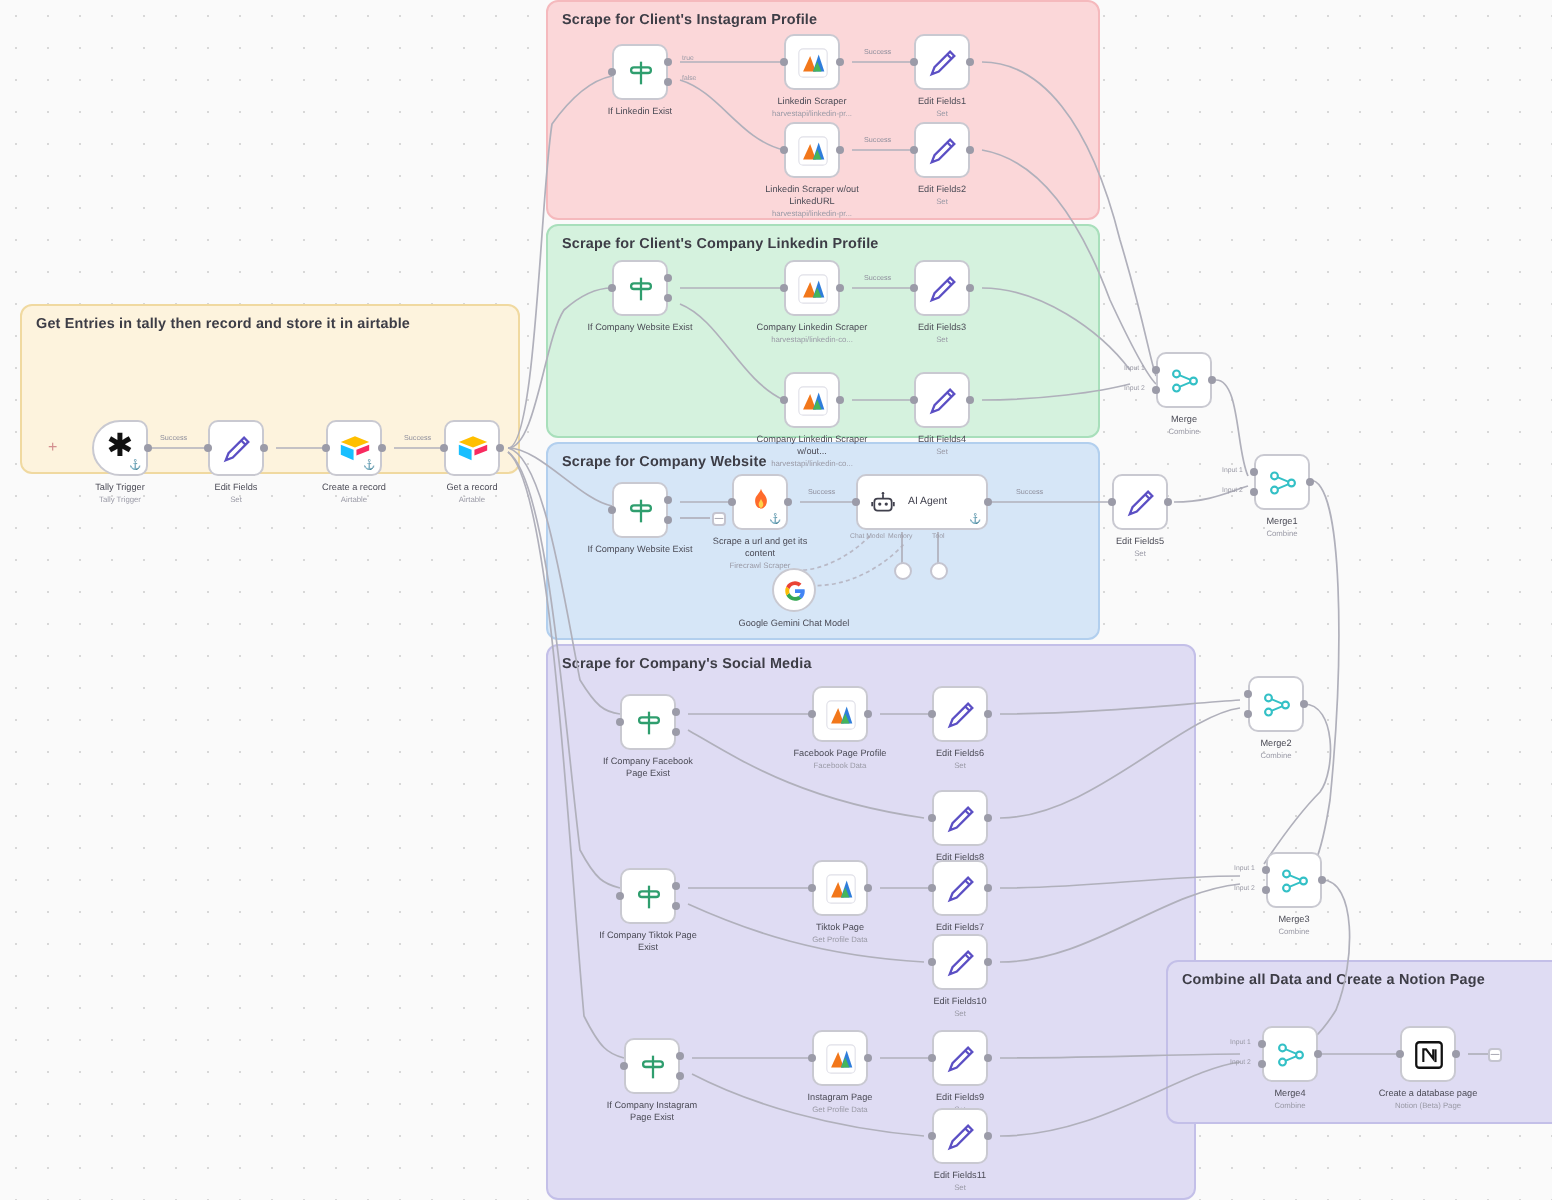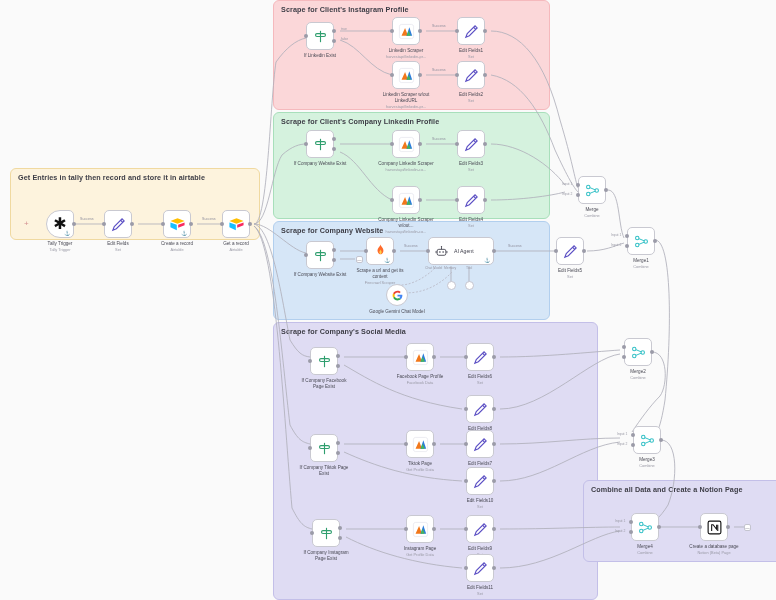--- a/index.html
+++ b/index.html
@@ -114,21 +114,21 @@
   }
   .canvas-plus {
     position:absolute; font-size:8px; color:#d38f8f;
   }
 </style>
 </head>
 <body>
 
 <div id="canvas">
 
-  <div class="group" style="left:10px; top:168px; width:250px; height:72px; background:#fdf3dd; border:1px solid #f0d9a0;text-decoration:underline;">
+  <div class="group" style="left:10px; top:152px; width:250px; height:85px; background:#fdf3dd; border:1px solid #f0d9a0;text-decoration:underline;">
     <span class="group-title">Get Entries in tally then record and store it in airtable</span>
   </div>
 
   <div class="group" style="left:273px; top:0px; width:277px; height:110px; background:#fbd7d9; border:1px solid #f5b9bd;">
     <span class="group-title">Scrape for Client's Instagram Profile</span>
   </div>
 
   <div class="group" style="left:273px; top:221px; width:277px; height:99px; background:#d6e6f7; border:1px solid #b2cfee;">
     <span class="group-title">Scrape for Company Website</span>
   </div>

